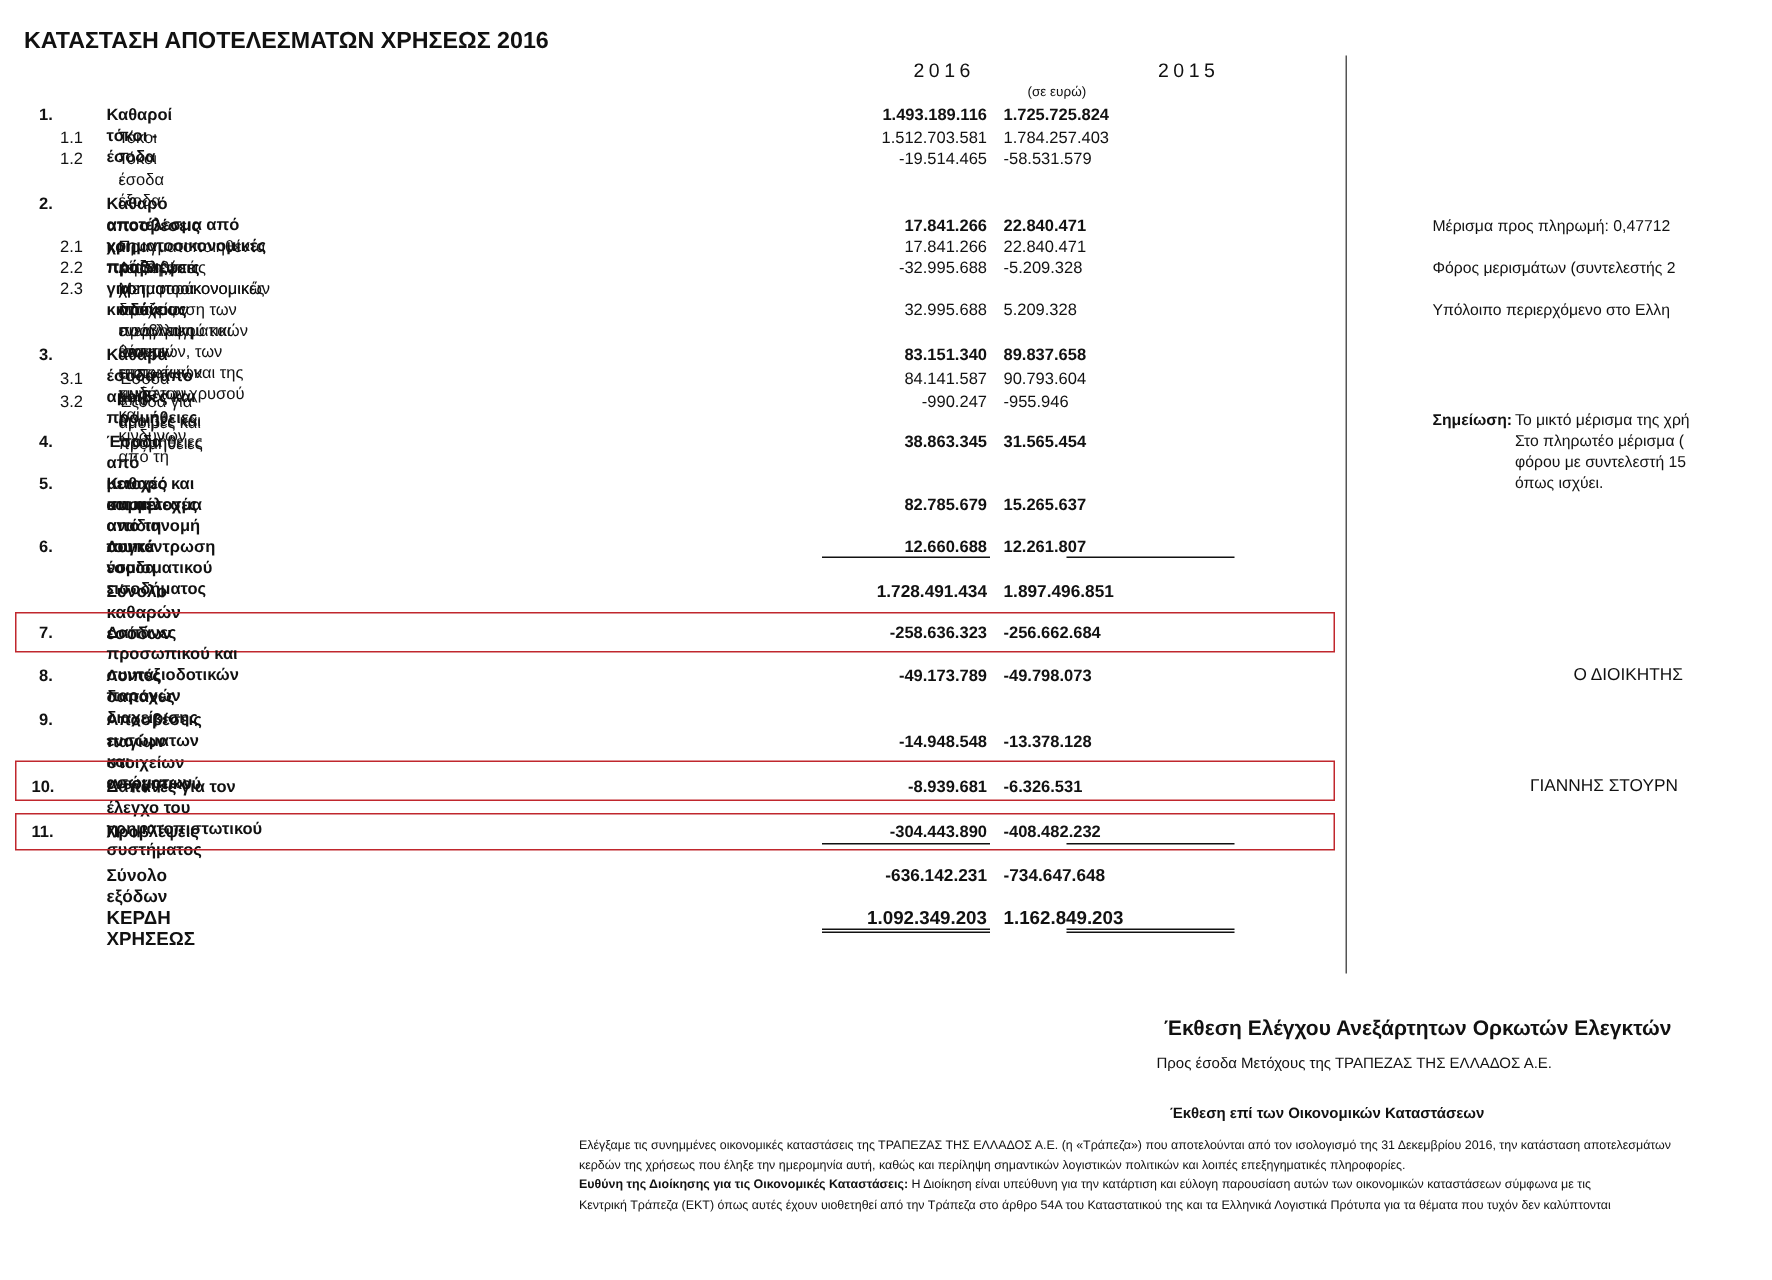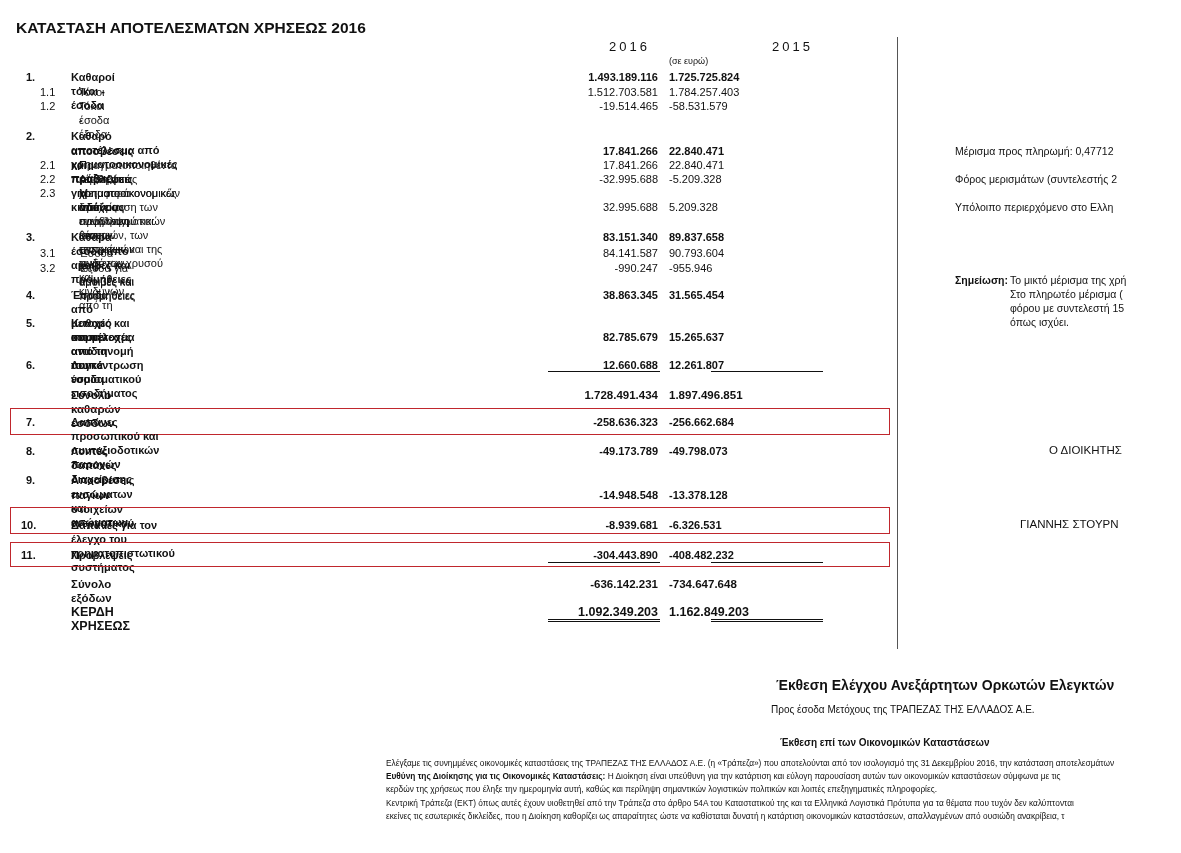--- a/index.html
+++ b/index.html
@@ -23,21 +23,21 @@
   .rclip { position:absolute; overflow:hidden;text-align:right; }
   .auditclip { position:absolute; left:386px; top:757px; width:742px; height:70px; overflow:hidden; }
   .auditclip div { white-space:nowrap; font-size:8.3px; line-height:13.2px; }
 </style>
 </head>
 <body>
 
 <div class="abs title">ΚΑΤΑΣΤΑΣΗ ΑΠΟΤΕΛΕΣΜΑΤΩΝ ΧΡΗΣΕΩΣ 2016</div>
 <div class="abs yearhdr" style="left:609px;top:39px;">2016</div>
 <div class="abs yearhdr" style="left:772px;top:39px;">2015</div>
-<div class="abs unit" style="left:669px;top:56px;">(σε ευρώ)</div>
+<div class="abs unit" style="left:685px;top:56px;">(σε ευρώ)</div>
 
 <div class="vline"></div>
 
 <div class="row b" style="top:70px;">
   <span class="num">1.</span>
   <span class="lbl">Καθαροί τόκοι - έσοδα</span>
   <span class="v1">1.493.189.116</span>
   <span class="v2">1.725.725.824</span>
 </div>
 <div class="row" style="top:85px;">
@@ -206,17 +206,16 @@
   <div class="abs" style="left:49px;top:4px;font-size:11.5px;">Ο ΔΙΟΙΚΗΤΗΣ</div>
   <div class="abs" style="left:20px;top:78px;font-size:11.5px;">ΓΙΑΝΝΗΣ ΣΤΟΥΡΝ</div>
 </div>
 
 <div class="abs b" style="left:776px;top:677px;font-size:14px;">Έκθεση Ελέγχου Ανεξάρτητων Ορκωτών Ελεγκτών</div>
 <div class="abs" style="left:771px;top:704px;font-size:10px;">Προς έσοδα Μετόχους της ΤΡΑΠΕΖΑΣ ΤΗΣ ΕΛΛΑΔΟΣ Α.Ε.</div>
 <div class="abs b" style="left:780px;top:737px;font-size:10px;">Έκθεση επί των Οικονομικών Καταστάσεων</div>
 
 <div class="auditclip">
   <div>Ελέγξαμε τις συνημμένες οικονομικές καταστάσεις της ΤΡΑΠΕΖΑΣ ΤΗΣ ΕΛΛΑΔΟΣ Α.Ε. (η «Τράπεζα») που αποτελούνται από τον ισολογισμό της 31 Δεκεμβρίου 2016, την κατάσταση αποτελεσμάτων</div>
+  <div>κερδών της χρήσεως που έληξε την ημερομηνία αυτή, καθώς και περίληψη σημαντικών λογιστικών πολιτικών και λοιπές επεξηγηματικές πληροφορίες.</div>
   <div><b>Ευθύνη της Διοίκησης για τις Οικονομικές Καταστάσεις:</b><span> Η Διοίκηση είναι υπεύθυνη για την κατάρτιση και εύλογη παρουσίαση αυτών των οικονομικών καταστάσεων σύμφωνα με τις</span></div>
-  <div>κερδών της χρήσεως που έληξε την ημερομηνία αυτή, καθώς και περίληψη σημαντικών λογιστικών πολιτικών και λοιπές επεξηγηματικές πληροφορίες.</div>
   <div>Κεντρική Τράπεζα (ΕΚΤ) όπως αυτές έχουν υιοθετηθεί από την Τράπεζα στο άρθρο 54Α του Καταστατικού της και τα Ελληνικά Λογιστικά Πρότυπα για τα θέματα που τυχόν δεν καλύπτονται</div>
-  <div>εκείνες τις εσωτερικές δικλείδες, που η Διοίκηση καθορίζει ως απαραίτητες ώστε να καθίσταται δυνατή η κατάρτιση οικονομικών καταστάσεων, απαλλαγμένων από ουσιώδη ανακρίβεια, τ</div>
 </div>
 
 </body></html>

